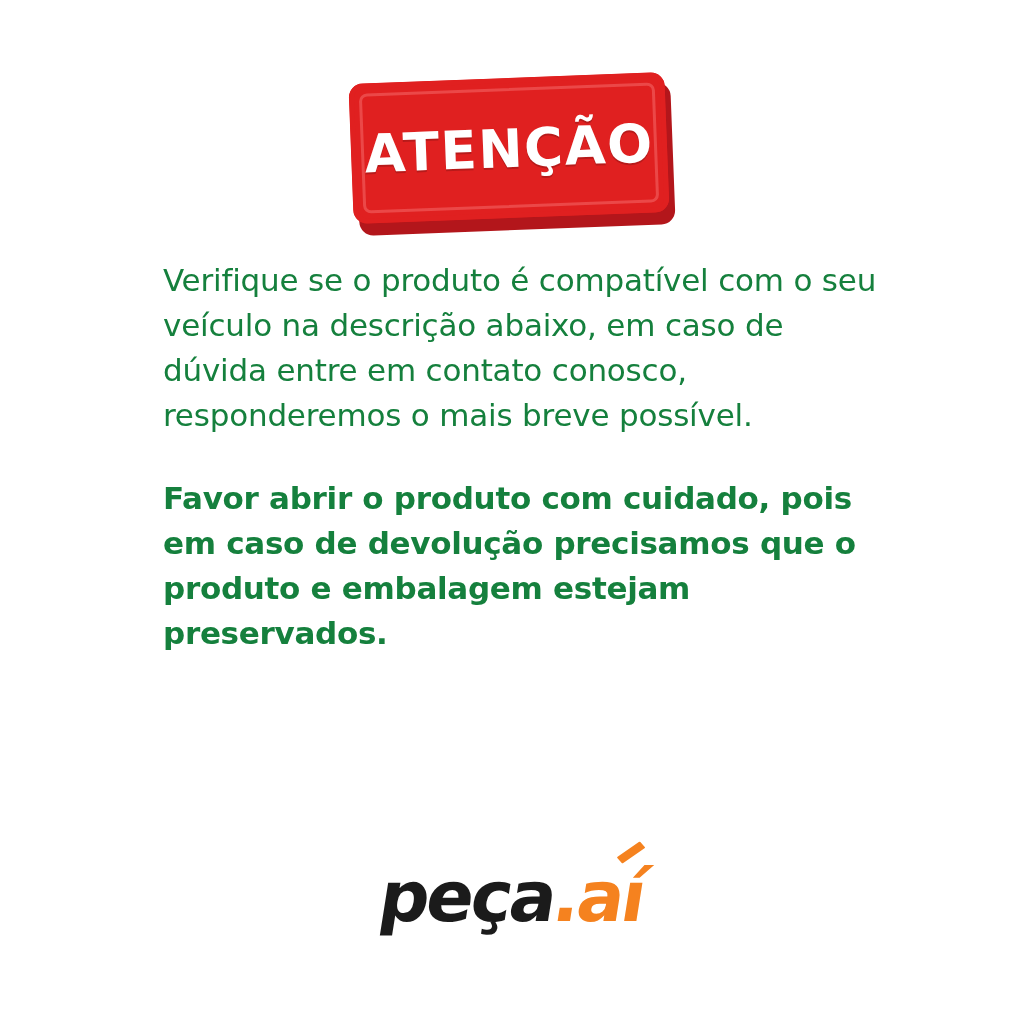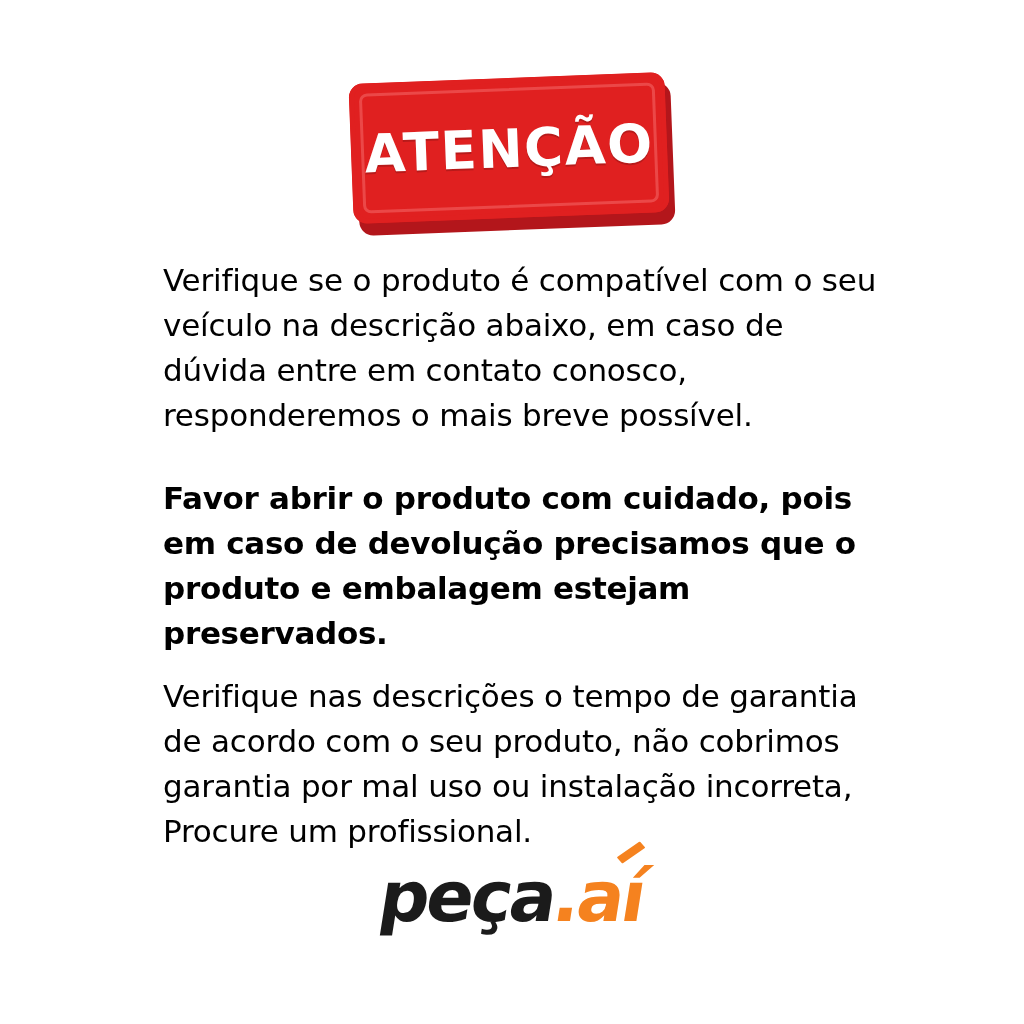--- a/index.html
+++ b/index.html
@@ -89,21 +89,21 @@
   .content {
     position: absolute;
     top: 258px;
     left: 163px;
     width: 726px;
   }
   .para {
     font-family: "DejaVu Sans", sans-serif;
     font-size: 31px;
     line-height: 45px;
-    color: #000000;
+    color: #15803d;
     margin: 0 0 38px 0;
     letter-spacing: -0.2px;
   }
   .para.bold {
     font-weight: bold;
     letter-spacing: -0.3px;
     margin-bottom: 18px;
   }
   .para:last-child { margin-bottom: 0; }
 
@@ -152,21 +152,20 @@
       <div class="banner-plate">
         <div class="banner-inner-line"></div>
       </div>
       <div class="banner-text">ATENÇÃO</div>
     </div>
   </div>
 
   <div class="content">
     <p class="para">Verifique se o produto é compatível com o seu veículo na descrição abaixo, em caso de dúvida entre em contato conosco, responderemos o mais breve possível.</p>
     <p class="para bold">Favor abrir o produto com cuidado, pois em caso de devolução precisamos que o produto e embalagem estejam preservados.</p>
-    <p class="para">Verifique nas descrições o tempo de garantia de acordo com o seu produto, não cobrimos garantia por mal uso ou instalação incorreta, Procure um profissional.</p>
   </div>
 
   <div class="logo-wrap">
     <div class="logo">
       <span class="logo-dark">peça</span>
       <span class="logo-orange">.aí</span>
       <span class="accent"></span>
     </div>
   </div>
 

